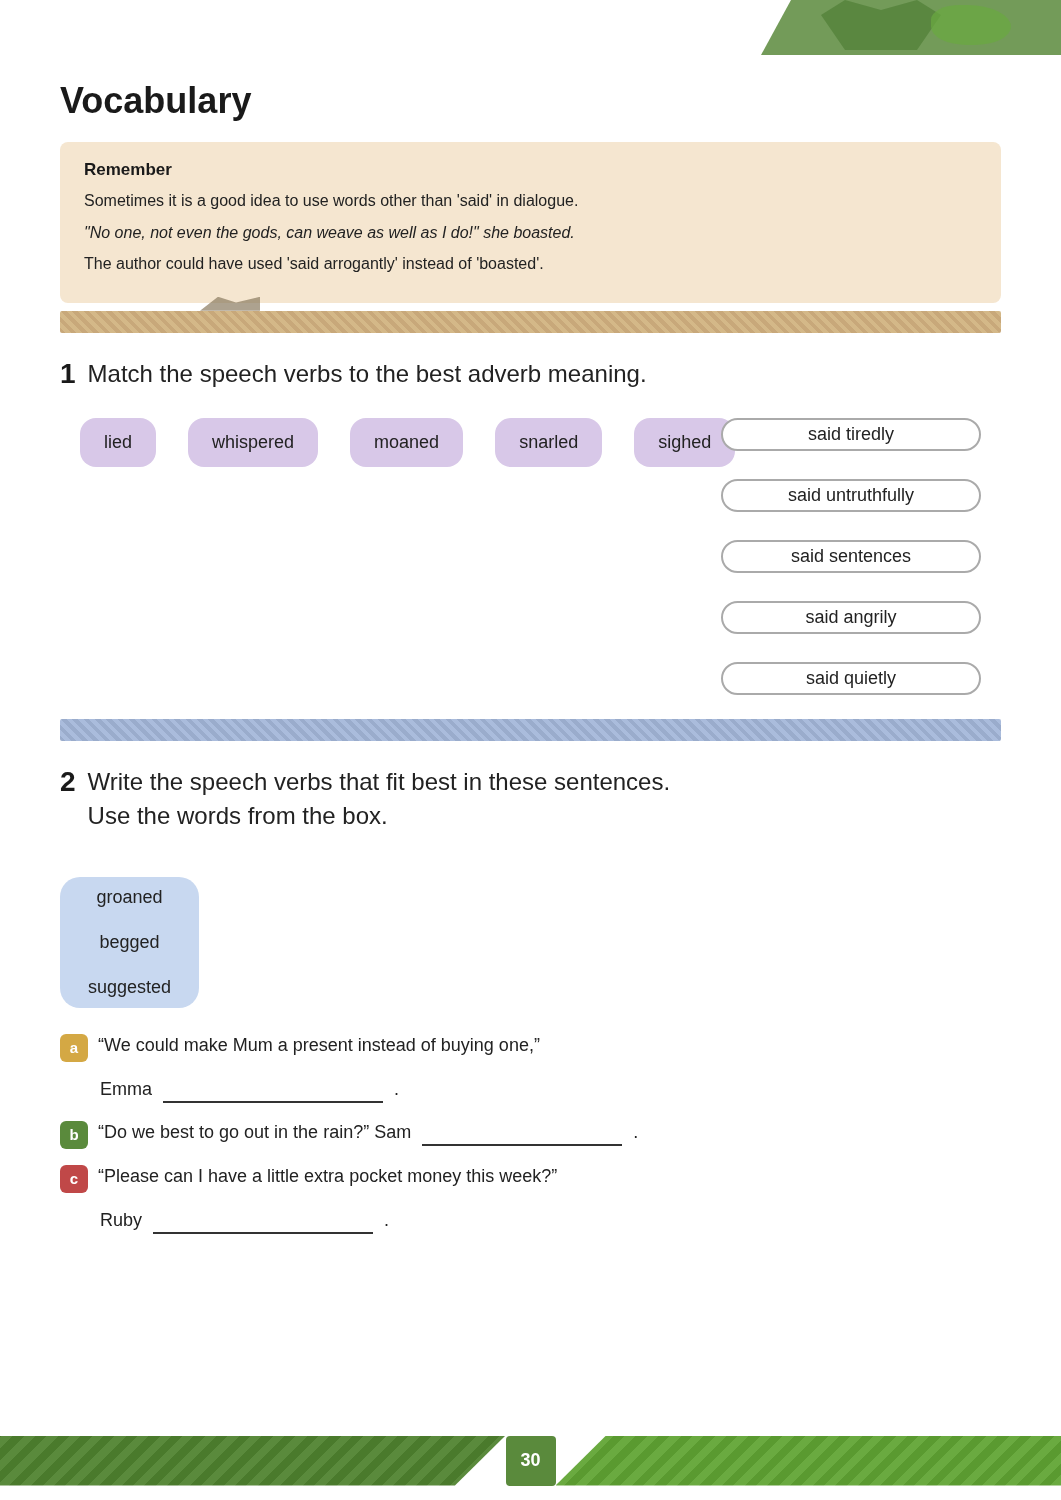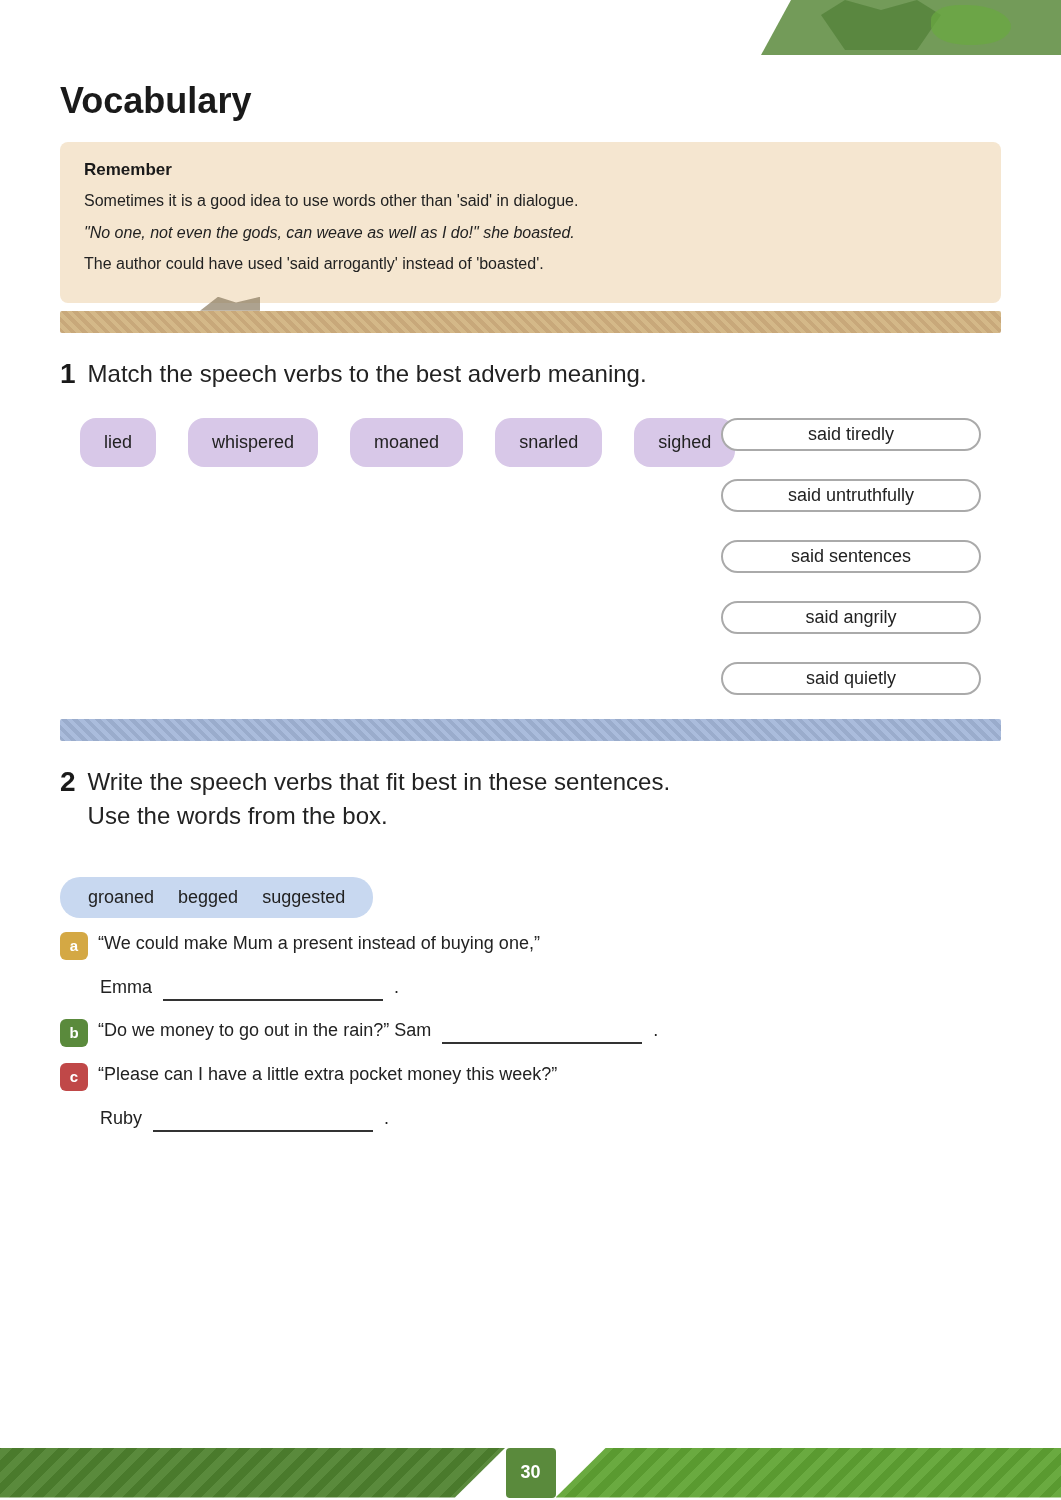--- a/index.html
+++ b/index.html
@@ -205,21 +205,22 @@
     }
 
     
     .word-box {
       display: inline-flex;
       align-items: center;
       background: #c8d8f0;
       border-radius: 20px;
       padding: 10px 28px;
       gap: 24px;
-      margin: 16px 0 12px 0;
+      margin: 16px 0 24px 0;
+      flex-direction: column;
     }
 
     .word-box-item {
       font-size: 18px;
       color: #222;
     }
 
     .sentence-item {
       display: flex;
       align-items: flex-start;
@@ -267,21 +268,21 @@
 
     .indent-block {
       padding-left: 40px;
       margin-bottom: 16px;
       margin-top: 4px;
     }
 
     
     .bottom-decoration {
       position: absolute;
-      bottom: 0;
+      bottom: 12px;
       left: 0;
       width: 100%;
       height: 55px;
       display: flex;
       align-items: center;
       justify-content: center;
     }
 
     .bottom-green-left {
       flex: 1;
@@ -402,21 +403,21 @@
       <span>Emma</span>
       <span class="answer-line"></span>
       <span>.</span>
     </span>
   </div>
 
   
   <div class="sentence-item">
     <div class="sentence-letter-badge badge-b">b</div>
     <div class="sentence-text">
-      <span>“Do we money to go out in the rain?” Sam</span>
+      <span>“Do we best to go out in the rain?” Sam</span>
       <span class="answer-line answer-line-short"></span>
       <span>.</span>
     </div>
   </div>
 
   
   <div class="sentence-item">
     <div class="sentence-letter-badge badge-c">c</div>
     <div class="sentence-text">
       <span>“Please can I have a little extra pocket money this week?”</span>

